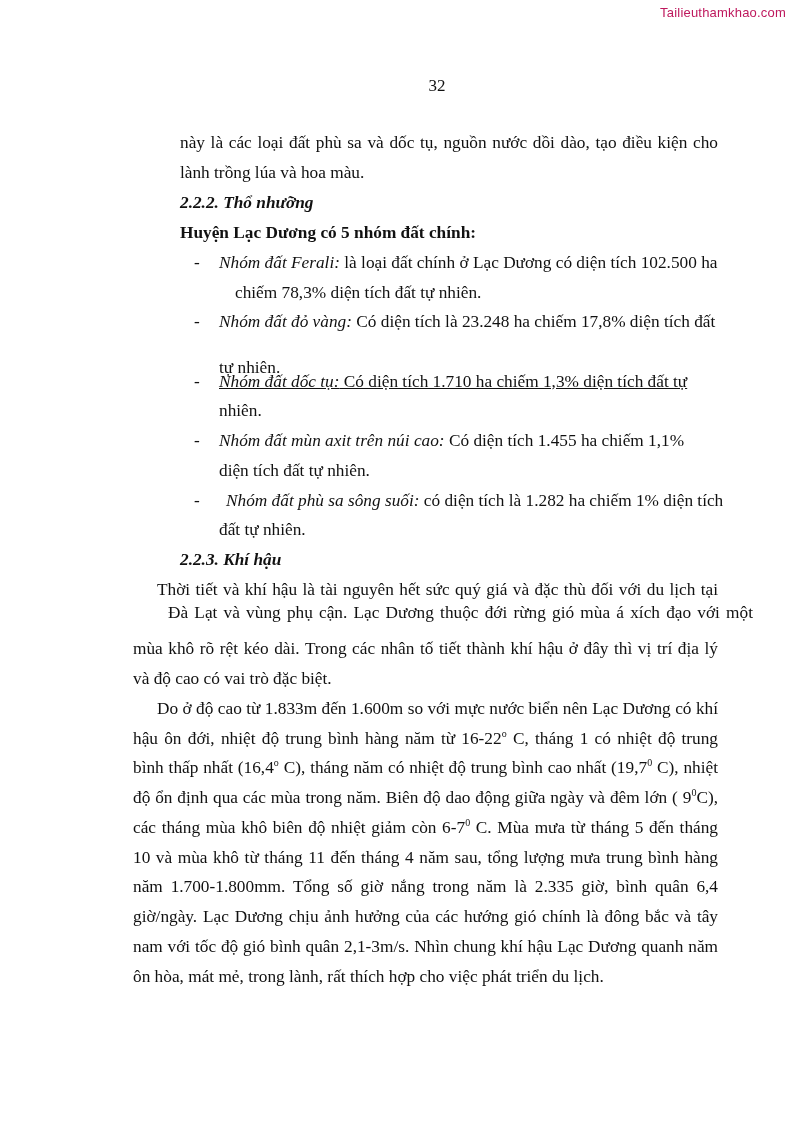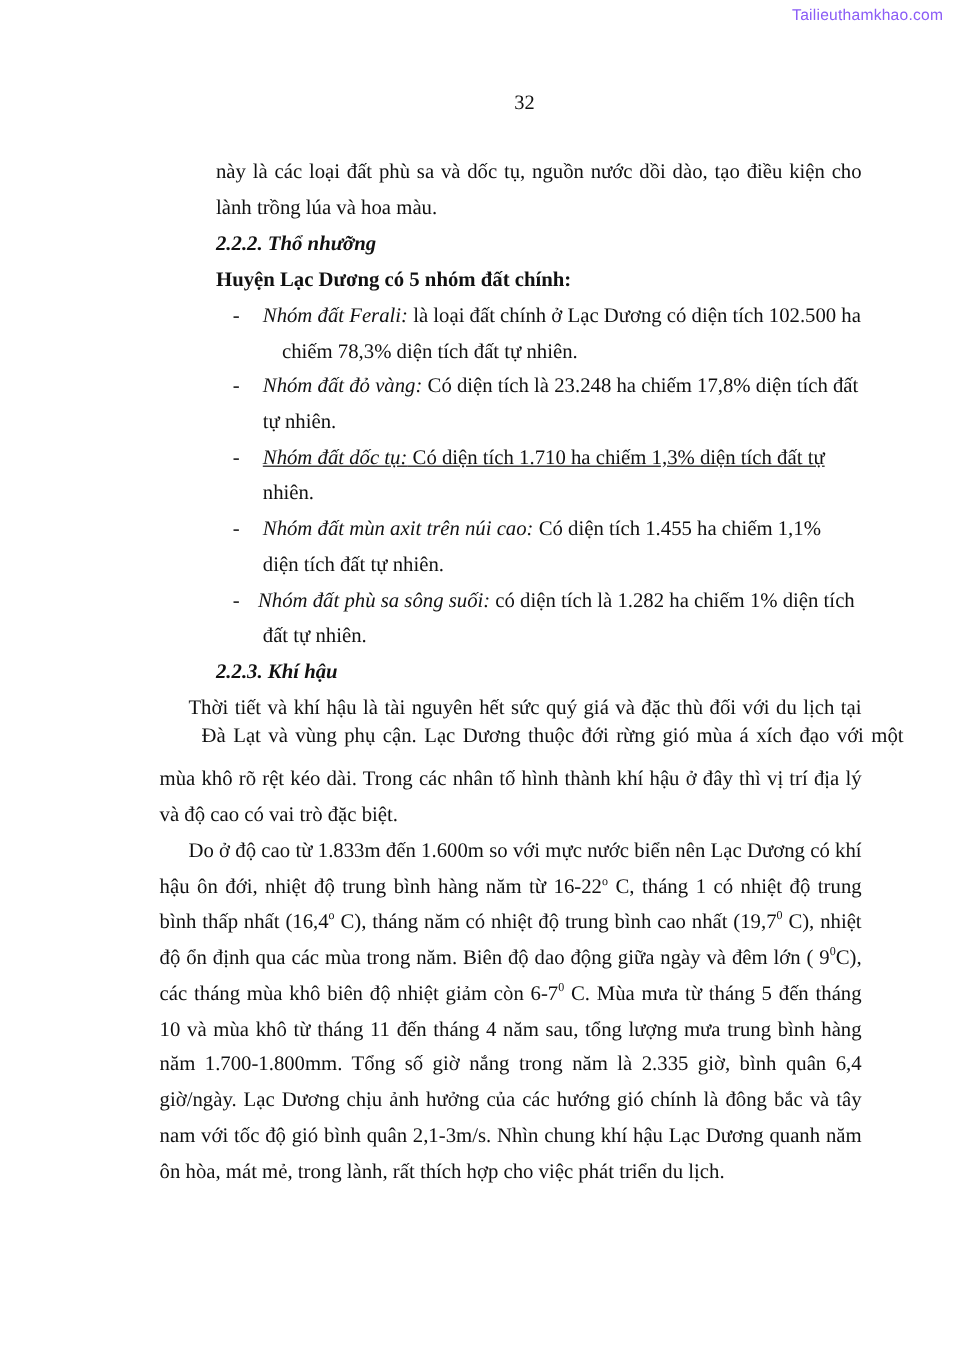--- a/index.html
+++ b/index.html
@@ -14,21 +14,21 @@
       overflow: hidden;
       font-family: "Liberation Serif", "DejaVu Serif", serif;
       color: #111111;
     }
     .watermark {
       position: absolute;
       top: 5px;
       right: 8px;
       font-family: "Liberation Sans", "DejaVu Sans", sans-serif;
       font-size: 13px;
-      color: #8b5cf6;
+      color: #be185d;
       letter-spacing: 0.2px;
     }
     .page-number {
       position: absolute;
       top: 76px;
       left: 0;
       width: 874px;
       text-align: center;
       font-size: 17px;
     }
@@ -66,39 +66,39 @@
 
 <div class="line heading" style="top:192px; left:180px;">2.2.2. Thổ nhưỡng</div>
 <div class="line" style="top:222px; left:180px;font-weight:bold;">Huyện Lạc Dương có 5 nhóm đất chính:</div>
 
 <div class="dash" style="top:252px; left:194px;">-</div>
 <div class="line" style="top:252px; left:219px;"><span class="em">Nhóm đất Ferali:</span><span> là loại đất chính ở Lạc Dương có diện tích 102.500 ha</span></div>
 <div class="line" style="top:282px; left:219px;margin-left:16px;">chiếm 78,3% diện tích đất tự nhiên.</div>
 
 <div class="dash" style="top:311px; left:194px;">-</div>
 <div class="line" style="top:311px; left:219px;"><span class="em">Nhóm đất đỏ vàng:</span><span> Có diện tích là 23.248 ha chiếm 17,8% diện tích đất</span></div>
-<div class="line" style="top:341px; left:219px;">tự nhiên.</div>
+<div class="line" style="top:357px; left:219px;">tự nhiên.</div>
 
 <div class="dash" style="top:371px; left:194px;">-</div>
 <div class="line" style="top:371px; left:219px;text-decoration:underline;"><span class="em">Nhóm đất dốc tụ:</span><span> Có diện tích 1.710 ha chiếm 1,3% diện tích đất tự</span></div>
 <div class="line" style="top:400px; left:219px;">nhiên.</div>
 
 <div class="dash" style="top:430px; left:194px;">-</div>
 <div class="line" style="top:430px; left:219px;"><span class="em">Nhóm đất mùn axit trên núi cao:</span><span> Có diện tích 1.455 ha chiếm 1,1%</span></div>
 <div class="line" style="top:460px; left:219px;">diện tích đất tự nhiên.</div>
 
 <div class="dash" style="top:490px; left:194px;">-</div>
-<div class="line" style="top:490px; left:215px;"><span class="em">Nhóm đất phù sa sông suối:</span><span> có diện tích là 1.282 ha chiếm 1% diện tích</span></div>
+<div class="line" style="top:490px; left:226px;"><span class="em">Nhóm đất phù sa sông suối:</span><span> có diện tích là 1.282 ha chiếm 1% diện tích</span></div>
 <div class="line" style="top:519px; left:219px;">đất tự nhiên.</div>
 
 <div class="line heading" style="top:549px; left:180px;">2.2.3. Khí hậu</div>
 
 <div class="line justify" style="top:579px; left:157px; width:561px;">Thời tiết và khí hậu là tài nguyên hết sức quý giá và đặc thù đối với du lịch tại</div>
 <div class="line justify" style="top:602px; left:133px; width:585px;margin-left:35px;">Đà Lạt và vùng phụ cận. Lạc Dương thuộc đới rừng gió mùa á xích đạo với một</div>
-<div class="line justify" style="top:638px; left:133px; width:585px;">mùa khô rõ rệt kéo dài. Trong các nhân tố hình thành khí hậu ở đây thì vị trí địa lý</div>
+<div class="line justify" style="top:638px; left:133px; width:585px;">mùa khô rõ rệt kéo dài. Trong các nhân tố tiết thành khí hậu ở đây thì vị trí địa lý</div>
 <div class="line" style="top:668px; left:133px;">và độ cao có vai trò đặc biệt.</div>
 
 <div class="line justify" style="top:698px; left:157px; width:561px;">Do ở độ cao từ 1.833m đến 1.600m so với mực nước biển nên Lạc Dương có khí</div>
 <div class="line justify" style="top:728px; left:133px; width:585px;"><span>hậu ôn đới, nhiệt độ trung bình hàng năm từ 16-22</span><sup>o</sup><span> C, tháng 1 có nhiệt độ trung</span></div>
 <div class="line justify" style="top:757px; left:133px; width:585px;"><span>bình thấp nhất (16,4</span><sup>o</sup><span> C), tháng năm có nhiệt độ trung bình cao nhất (19,7</span><sup>0</sup><span> C), nhiệt</span></div>
 <div class="line justify" style="top:787px; left:133px; width:585px;"><span>độ ổn định qua các mùa trong năm. Biên độ dao động giữa ngày và đêm lớn ( 9</span><sup>0</sup><span>C),</span></div>
 <div class="line justify" style="top:817px; left:133px; width:585px;"><span>các tháng mùa khô biên độ nhiệt giảm còn 6-7</span><sup>0</sup><span> C. Mùa mưa từ tháng 5 đến tháng</span></div>
 <div class="line justify" style="top:847px; left:133px; width:585px;">10 và mùa khô từ tháng 11 đến tháng 4 năm sau, tổng lượng mưa trung bình hàng</div>
 <div class="line justify" style="top:876px; left:133px; width:585px;">năm 1.700-1.800mm. Tổng số giờ nắng trong năm là 2.335 giờ, bình quân 6,4</div>
 <div class="line justify" style="top:906px; left:133px; width:585px;">giờ/ngày. Lạc Dương chịu ảnh hưởng của các hướng gió chính là đông bắc và tây</div>

